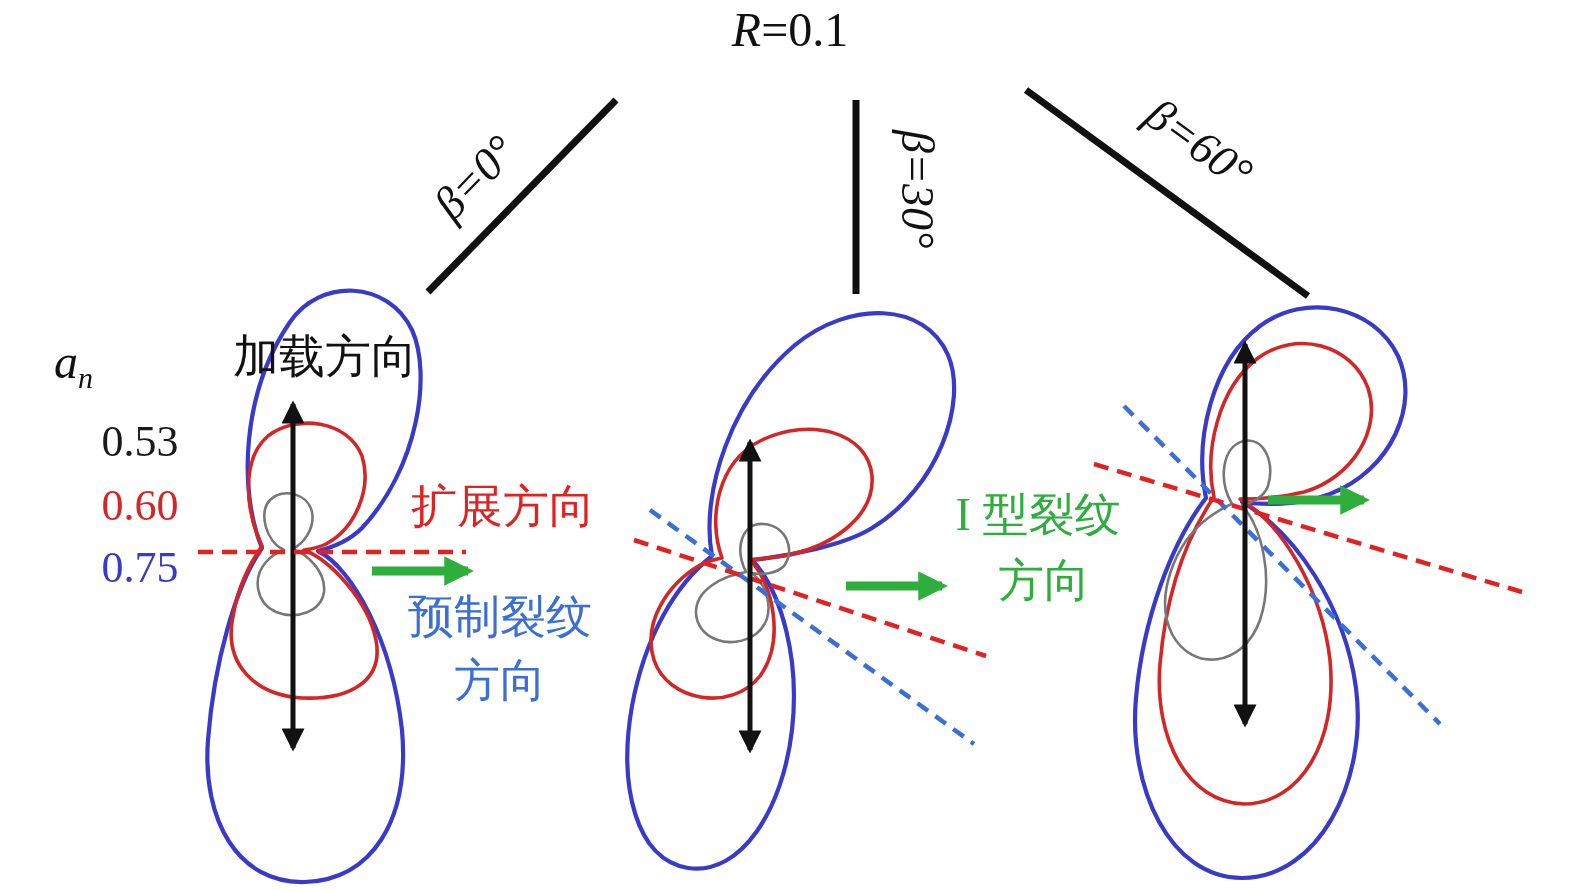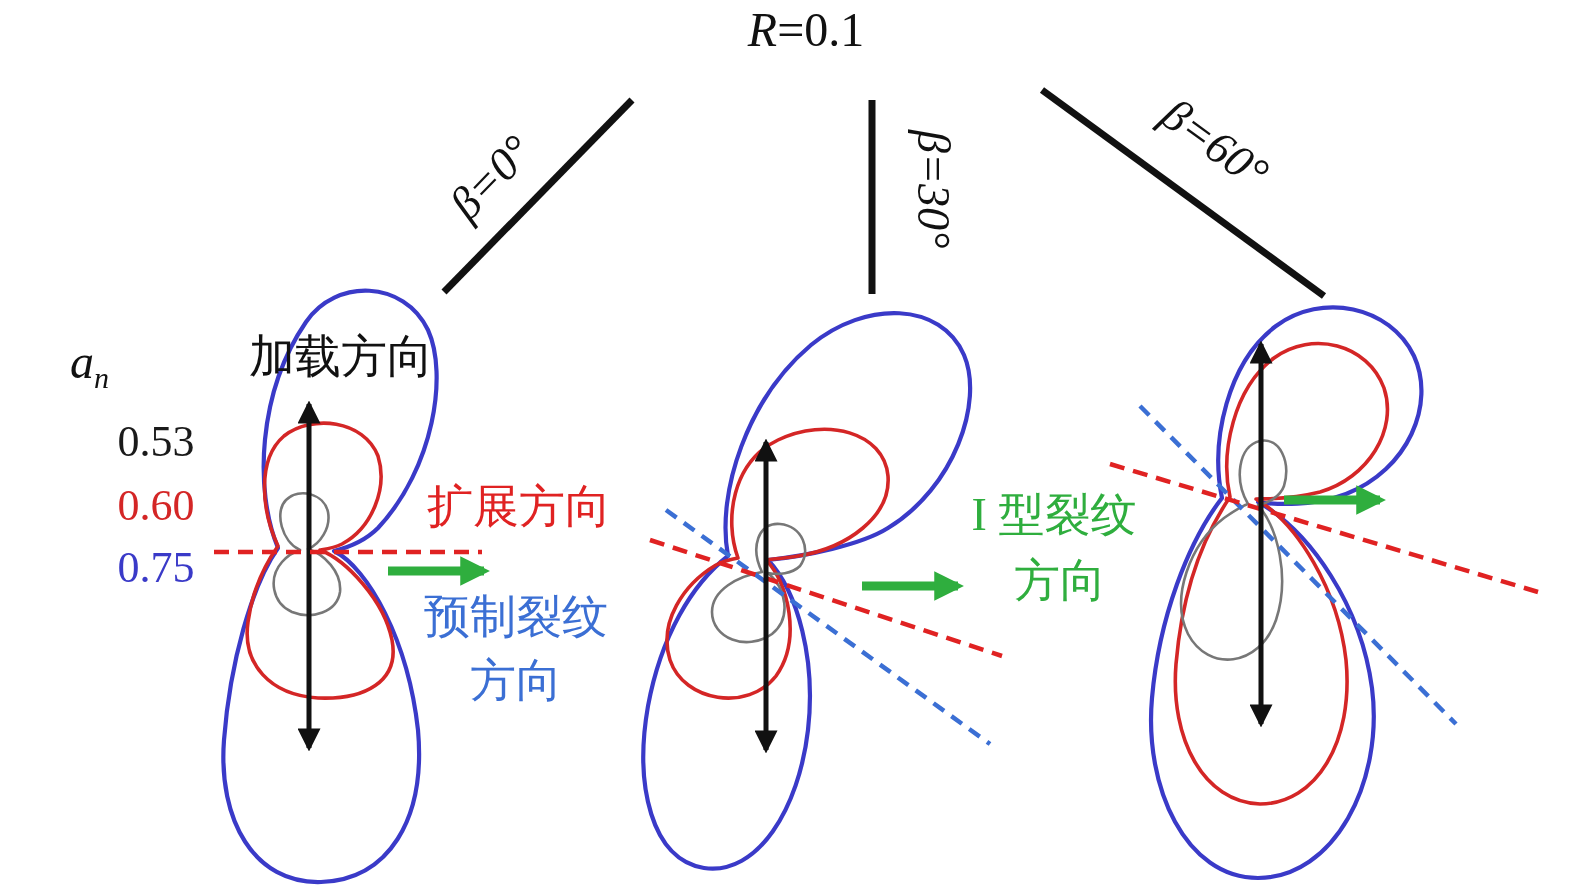--- a/index.html
+++ b/index.html
@@ -2,21 +2,20 @@
 <html><head>
 <meta charset="utf-8">
 <style>
   html,body{margin:0;padding:0;background:#ffffff;}
   .figure-wrap{
     position:relative;
     width:1528px;height:891px;
     background:#ffffff;
     font-family:"Liberation Serif","DejaVu Serif",serif;
     overflow:hidden;
-    margin-left:16px;
   }
   svg{display:block;}
   text{font-family:"Liberation Serif","DejaVu Serif",serif;}
   .title-text{font-size:48px;fill:#111111;}
   .italic{font-style:italic;}
   .beta-label{font-size:46px;fill:#111111;font-style:italic;}
   .legend-symbol{font-size:48px;fill:#111111;font-style:italic;}
   .legend-sub{font-size:30px;fill:#111111;font-style:italic;}
   .legend-value{font-size:44px;}
   .cjk-label{font-size:46px;font-family:"Liberation Serif","DejaVu Serif",serif;}

